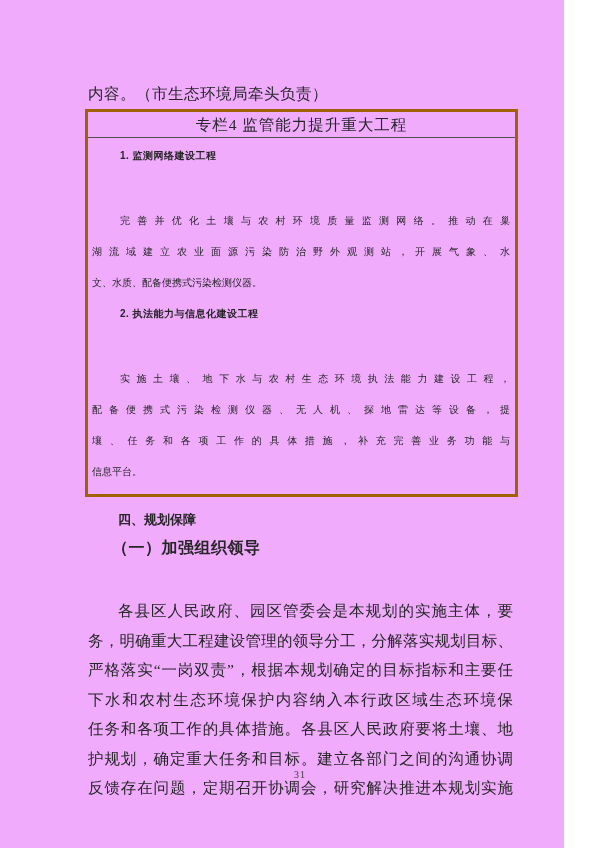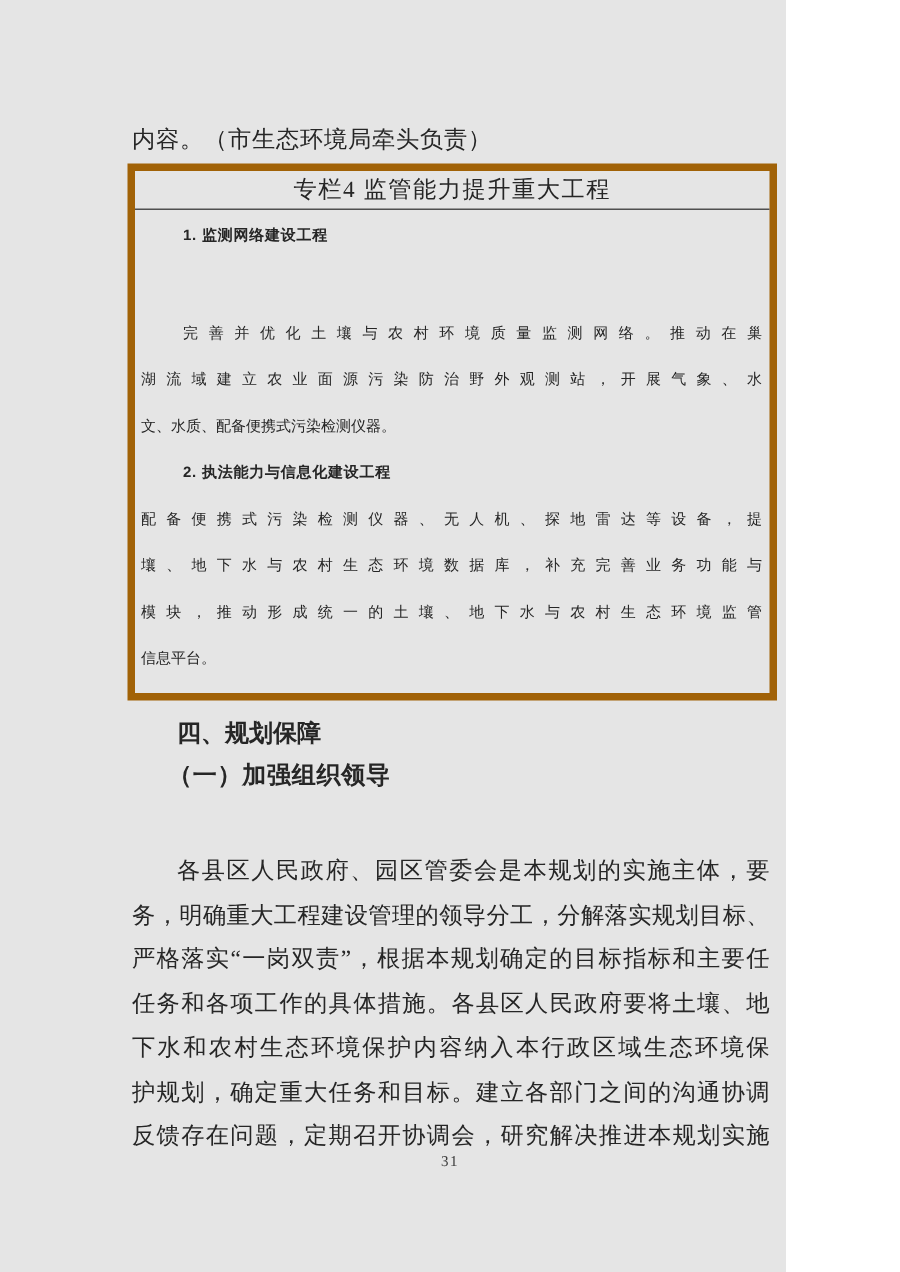--- a/index.html
+++ b/index.html
@@ -5,37 +5,37 @@
   * { margin: 0; padding: 0; box-sizing: border-box; }
   html, body {
     width: 600px; height: 848px;
     background: #ffffff;
     font-family: "Liberation Serif", serif;
     color: #262626;
     overflow: hidden;
   }
   .page {
     position: relative;
-    width: 524px; height: 848px;
-    background: #e5e5e5;
+    width: 564px; height: 848px;
+    background: #f0abfc;
   }
   .content {
     position: absolute;
     left: 85px; top: 84px;
     width: 433px;
   }
   .intro {
     padding-left: 3px;
     font-size: 15.5px;
     line-height: 19px;
     letter-spacing: 0.5px;
   }
   .callout-box {
     margin-top: 6px;
-    border: 5px solid #a16207;
+    border: 3px solid #a16207;
   }
   .box-header {
     text-align: center;
     font-size: 15.5px;
     line-height: 24px;
     padding-top: 1px;
     border-bottom: 1px solid #4f4f4f;
     letter-spacing: 1px;
   }
   .box-body {
@@ -58,21 +58,21 @@
   }
   .tline.first { text-indent: 28px; margin-top: 34px; }
   .tline.end { text-align-last: left; white-space: normal; }
   .main-section {
     padding-left: 3px;
     width: 428px;
   }
   .sec-heading {
     margin-top: 9px;
     font-family: "Liberation Sans", sans-serif;
-    font-size: 16px;
+    font-size: 13px;
     font-weight: 700;
     line-height: 27px;
     text-indent: 30px;
   }
   .sub-heading {
     font-size: 16px;
     font-weight: 700;
     line-height: 29px;
     text-indent: 24px;
     letter-spacing: 0.5px;
@@ -101,37 +101,37 @@
     <div class="callout-box">
       <div class="box-header">专栏4  监管能力提升重大工程</div>
       <div class="box-body">
 
         <div class="bheading">1. 监测网络建设工程</div>
         <div class="tline first">完善并优化土壤与农村环境质量监测网络。推动在巢</div>
         <div class="tline">湖流域建立农业面源污染防治野外观测站，开展气象、水</div>
         <div class="tline end">文、水质、配备便携式污染检测仪器。</div>
 
         <div class="bheading">2. 执法能力与信息化建设工程</div>
+        <div class="tline first">实施土壤、地下水与农村生态环境执法能力建设工程，</div>
         <div class="tline">配备便携式污染检测仪器、无人机、探地雷达等设备，提</div>
-        <div class="tline">壤、地下水与农村生态环境数据库，补充完善业务功能与</div>
-        <div class="tline">模块，推动形成统一的土壤、地下水与农村生态环境监管</div>
+        <div class="tline">壤、任务和各项工作的具体措施，补充完善业务功能与</div>
         <div class="tline end">信息平台。</div>
 
       </div>
     </div>
 
     <div class="main-section">
       <div class="sec-heading">四、规划保障</div>
       <div class="sub-heading">（一）加强组织领导</div>
       <div class="para">
         <div class="tline first">各县区人民政府、园区管委会是本规划的实施主体，要</div>
         <div class="tline">务，明确重大工程建设管理的领导分工，分解落实规划目标、</div>
         <div class="tline">严格落实“一岗双责”，根据本规划确定的目标指标和主要任</div>
+        <div class="tline">下水和农村生态环境保护内容纳入本行政区域生态环境保</div>
         <div class="tline">任务和各项工作的具体措施。各县区人民政府要将土壤、地</div>
-        <div class="tline">下水和农村生态环境保护内容纳入本行政区域生态环境保</div>
         <div class="tline">护规划，确定重大任务和目标。建立各部门之间的沟通协调</div>
         <div class="tline">反馈存在问题，定期召开协调会，研究解决推进本规划实施</div>
       </div>
     </div>
 
   </div>
 
   <div class="page-number">31</div>
 </div>
 

